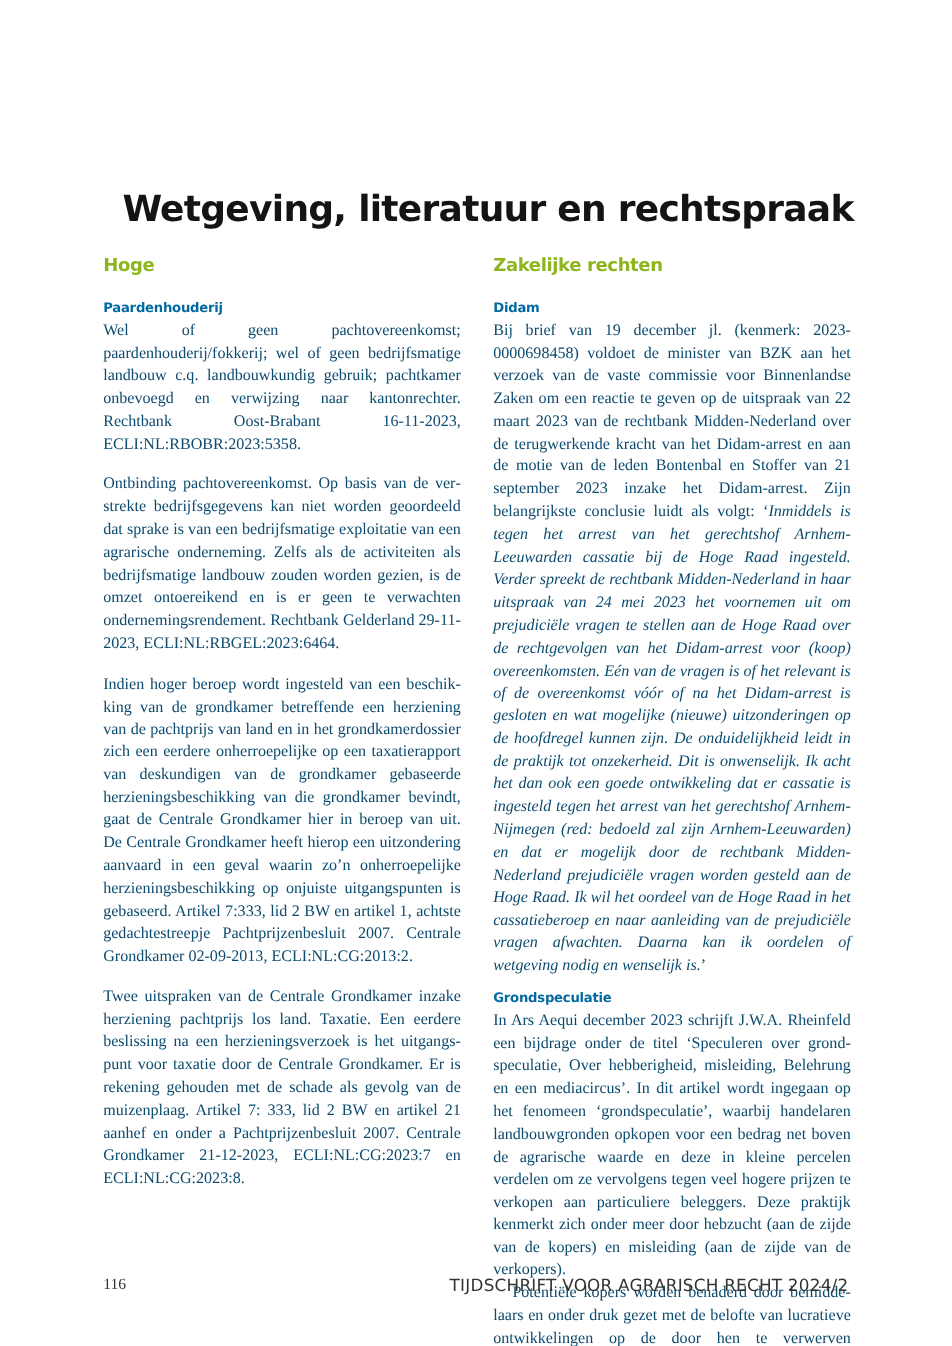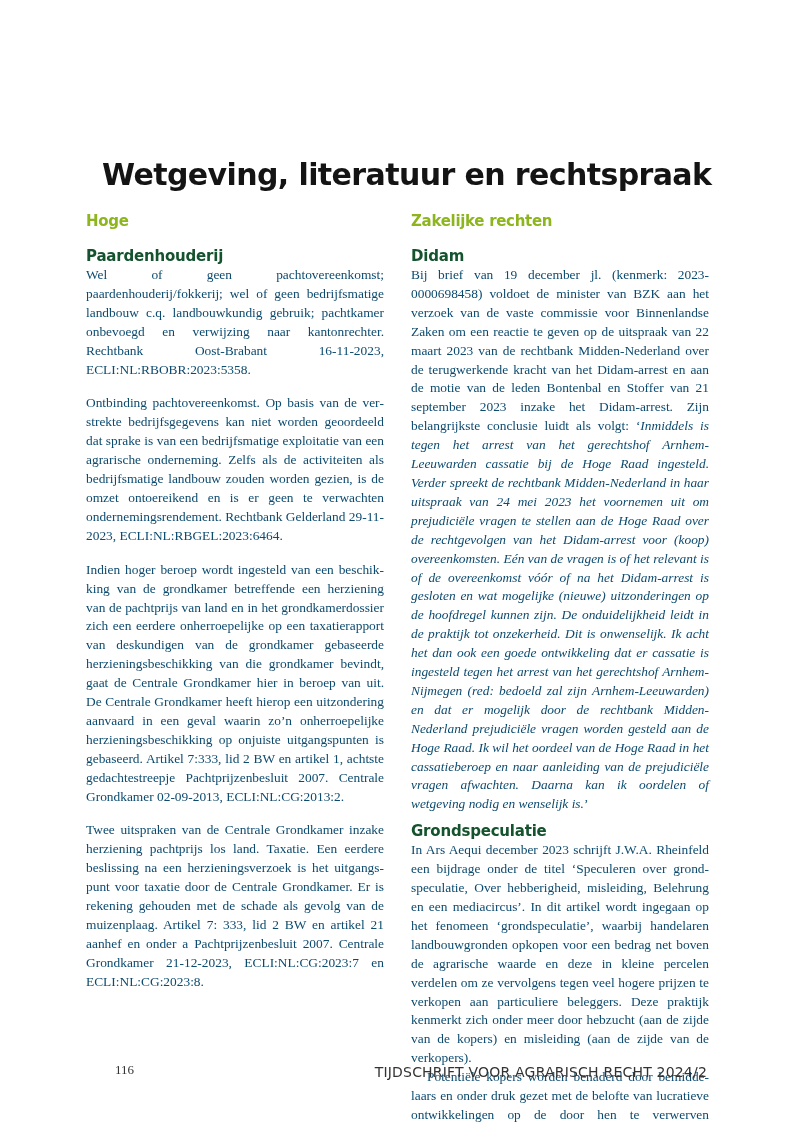--- a/index.html
+++ b/index.html
@@ -11,34 +11,34 @@
   }
   .col { position: absolute; top: 212px; width: 298px; }
   .col-left { left: 86px; }
   .col-right { left: 411px; }
   .section-heading {
     font-family: "DejaVu Sans", sans-serif; font-weight: bold;
     font-size: 15px; color: #8db51e; margin: 0 0 17px 0; letter-spacing: -0.3px;
   }
   .sub-heading {
     font-family: "DejaVu Sans", sans-serif; font-weight: bold;
-    font-size: 15px; color: #14532d; margin: 0; line-height: 19px; letter-spacing: -0.2px;
+    font-size: 11px; color: #0369a1; margin: 0; line-height: 19px; letter-spacing: -0.2px;
   }
   .para {
     font-family: "Liberation Serif", serif; font-size: 13.4px;
     line-height: 18.9px; color: #0c4a6e; text-align: justify; margin: 0;
     hyphens: manual;
   }
   .para em { font-style: italic; }
   .gap { height: 15px; }
   .gap-sm { height: 8px; }
   .indent { text-indent: 16px; }
   .footer-page {
     position: absolute; left: 86px; top: 1062px;
-    font-family: "Liberation Serif", serif; font-size: 13px; color: #333; margin-left: 29px;
+    font-family: "Liberation Serif", serif; font-size: 13px; color: #333;
   }
   .footer-journal {
     position: absolute; right: 86px; top: 1064px;
     font-family: "DejaVu Sans", sans-serif; font-size: 14px; color: #333; letter-spacing: 0.2px;
   }
 </style>
 </head>
 <body>
 
 <h1 class="page-title">Wetgeving, literatuur en rechtspraak</h1>

